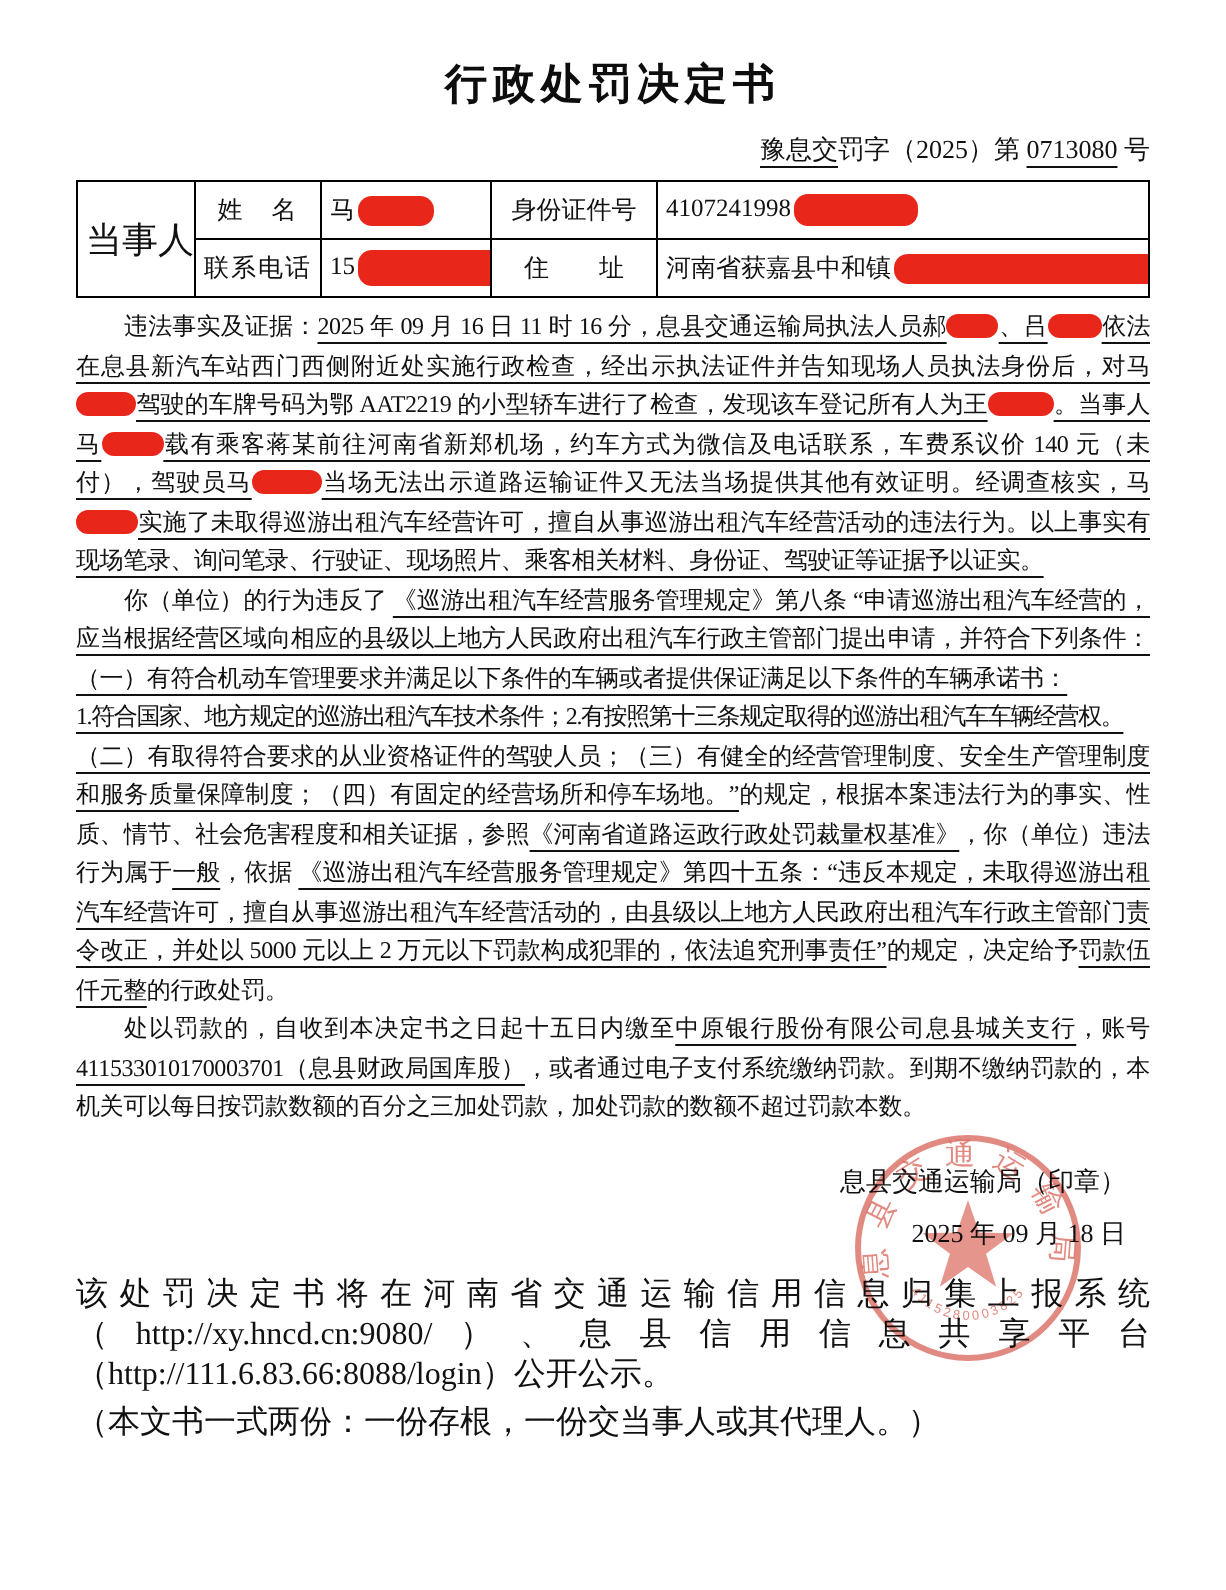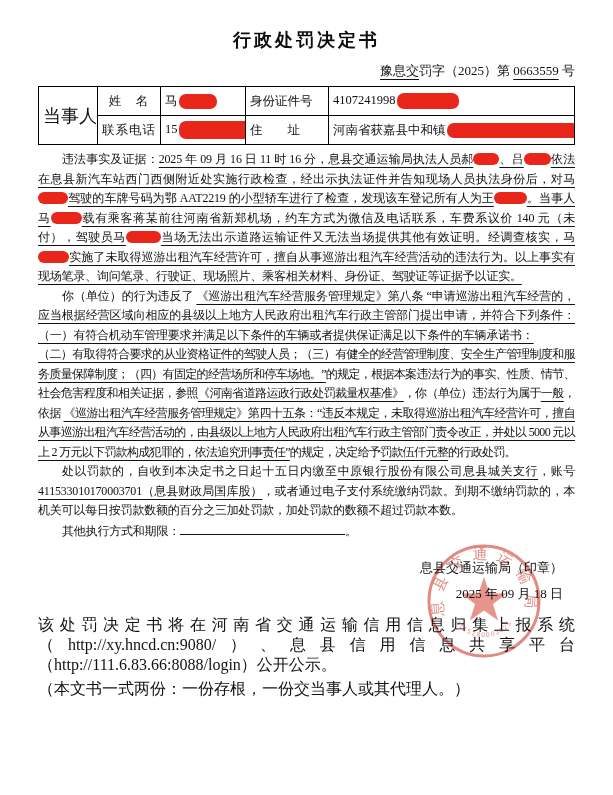--- a/index.html
+++ b/index.html
@@ -4,30 +4,30 @@
 <style>
   html,body { margin:0; padding:0; background:#ffffff; }
   .page {
     position:relative; width:613px; height:795px; background:#fff; overflow:hidden;
     font-family:"Liberation Serif","DejaVu Serif",serif; color:#111;
   }
   .content { padding:20px 38px 0 38px; }
 
   .title {
     text-align:center; font-family:"Liberation Sans","DejaVu Sans",sans-serif;
-    font-weight:bold; font-size:18px; letter-spacing:3px; margin:8px 0 10px 0; color:#0d0d0d;
+    font-weight:bold; font-size:21px; letter-spacing:3px; margin:8px 0 10px 0; color:#0d0d0d;
   }
   .docno { text-align:right; font-size:13px; margin:0 0 6px 0; }
 
   table.party { width:100%; border-collapse:collapse; font-size:12.5px; table-layout:fixed; }
   table.party td { border:1.2px solid #000; height:26px; padding:1px 4px; vertical-align:middle; overflow:hidden; white-space:nowrap; }
   td.c-party { width:50px; font-size:18px; }
   td.c-l1 { width:54px; text-align:center; letter-spacing:1px; }
   td.c-v1 { width:76px; }
-  td.c-l2 { width:74px; }
+  td.c-l2 { width:74px; text-align:center; }
   td.c-v2 { }
 
   .docbody { margin-top:5px; font-size:12px; line-height:19.5px; text-align:justify; letter-spacing:-0.2px; }
   .docbody p { margin:0; }
   .docbody p.indent { text-indent:2em; }
   .docbody p:nth-child(3) { letter-spacing:-0.7px; }
 
   .u { text-decoration:underline; text-underline-offset:3.5px; text-decoration-thickness:1px;margin-top:32px; }
   .redact { display:inline-block; background:#e8271a; border-radius:7px; vertical-align:-2px; }
   td .redact { vertical-align:middle; margin-left:1px; }
@@ -43,21 +43,21 @@
   .footer p.copies { margin-top:4px; }
 </style>
 </head>
 <body>
 
 <div class="page">
   <div class="content">
 
     <div class="title">行政处罚决定书</div>
 
-    <div class="docno"><span class="u">豫息交</span><span>罚字（2025）第 </span><span class="u">0663559</span><span> 号</span></div>
+    <div class="docno"><span class="u">豫息交</span><span>罚字（2025）第 </span><span class="u">0713080</span><span> 号</span></div>
 
     <table class="party">
       <tbody>
         <tr>
           <td class="c-party" rowspan="2">当事人</td>
           <td class="c-l1">姓　名</td>
           <td class="c-v1"><span>马</span><span class="redact" style="width: 38px; height: 15px;"></span></td>
           <td class="c-l2">身份证件号</td>
           <td class="c-v2"><span>4107241998</span><span class="redact" style="width: 62px; height: 16px;"></span></td>
         </tr>
@@ -66,23 +66,23 @@
           <td class="c-v1"><span>15</span><span class="redact" style="width: 80px; height: 18px;"></span></td>
           <td class="c-l2">住　　址</td>
           <td class="c-v2"><span>河南省获嘉县中和镇</span><span class="redact" style="width: 138px; height: 15px;"></span></td>
         </tr>
       </tbody>
     </table>
 
     <div class="docbody" id="doc-body">
         <p class="indent"><span>违法事实及证据：</span><span class="u">2025 年 09 月 16 日 11 时 16 分，息县交通运输局执法人员郝</span><span class="u"><span class="redact" style="width: 26px; height: 12px;"></span></span><span class="u">、吕</span><span class="u"><span class="redact" style="width: 27px; height: 12px;"></span></span><span class="u">依法在息县新汽车站西门西侧附近处实施行政检查，经出示执法证件并告知现场人员执法身份后，对马</span><span class="u"><span class="redact" style="width: 30px; height: 12px;"></span></span><span class="u">驾驶的车牌号码为鄂 AAT2219 的小型轿车进行了检查，发现该车登记所有人为王</span><span class="u"><span class="redact" style="width: 33px; height: 12px;"></span></span><span class="u">。当事人马</span><span class="u"><span class="redact" style="width: 31px; height: 12px;"></span></span><span class="u">载有乘客蒋某前往河南省新郑机场，约车方式为微信及电话联系，车费系议价 140 元（未付），驾驶员马</span><span class="u"><span class="redact" style="width: 35px; height: 12px;"></span></span><span class="u">当场无法出示道路运输证件又无法当场提供其他有效证明。经调查核实，马</span><span class="u"><span class="redact" style="width: 31px; height: 12px;"></span></span><span class="u">实施了未取得巡游出租汽车经营许可，擅自从事巡游出租汽车经营活动的违法行为。以上事实有现场笔录、询问笔录、行驶证、现场照片、乘客相关材料、身份证、驾驶证等证据予以证实。</span></p>
         <p class="indent"><span>你（单位）的行为违反了 </span><span class="u">《巡游出租汽车经营服务管理规定》第八条 “申请巡游出租汽车经营的，应当根据经营区域向相应的县级以上地方人民政府出租汽车行政主管部门提出申请，并符合下列条件：（一）有符合机动车管理要求并满足以下条件的车辆或者提供保证满足以下条件的车辆承诺书：</span></p>
+        <p><span class="u">1.符合国家、地方规定的巡游出租汽车技术条件；2.有按照第十三条规定取得的巡游出租汽车车辆经营权。</span></p>
         <p><span class="u">（二）有取得符合要求的从业资格证件的驾驶人员；（三）有健全的经营管理制度、安全生产管理制度和服务质量保障制度；（四）有固定的经营场所和停车场地。”</span><span>的规定，根据本案违法行为的事实、性质、情节、社会危害程度和相关证据，参照</span><span class="u">《河南省道路运政行政处罚裁量权基准》</span><span>，你（单位）违法行为属于</span><span class="u">一般</span><span>，依据 </span><span class="u">《巡游出租汽车经营服务管理规定》第四十五条：“违反本规定，未取得巡游出租汽车经营许可，擅自从事巡游出租汽车经营活动的，由县级以上地方人民政府出租汽车行政主管部门责令改正，并处以 5000 元以上 2 万元以下罚款构成犯罪的，依法追究刑事责任”</span><span>的规定，决定给予</span><span class="u">罚款伍仟元整</span><span>的行政处罚。</span></p>
         <p class="indent"><span>处以罚款的，自收到本决定书之日起十五日内缴至</span><span class="u">中原银行股份有限公司息县城关支行</span><span>，账号 </span><span class="u">411533010170003701（息县财政局国库股）</span><span>，或者通过电子支付系统缴纳罚款。到期不缴纳罚款的，本机关可以每日按罚款数额的百分之三加处罚款，加处罚款的数额不超过罚款本数。</span></p>
-        <p class="indent"><span>其他执行方式和期限：</span><span class="blank" style="width: 165px;"></span><span>。</span></p>
       </div>
 
     <div class="signoff">
       <div class="org">息县交通运输局（印章）</div>
       <div class="date">2025 年 09 月 18 日</div>
 
       <svg class="seal" width="132" height="132" viewBox="0 0 132 132">
         <circle cx="66" cy="66" r="55" fill="none" stroke="#d96a5e" stroke-width="3" opacity="0.85"></circle>
         <polygon opacity="0.8" fill="#dc6f63" points="66,42 71.6,58.3 88.8,58.6 75.0,68.9 80.1,85.4 66,75.5 51.9,85.4 57.0,68.9 43.2,58.6 60.4,58.3"></polygon>
         <defs>

